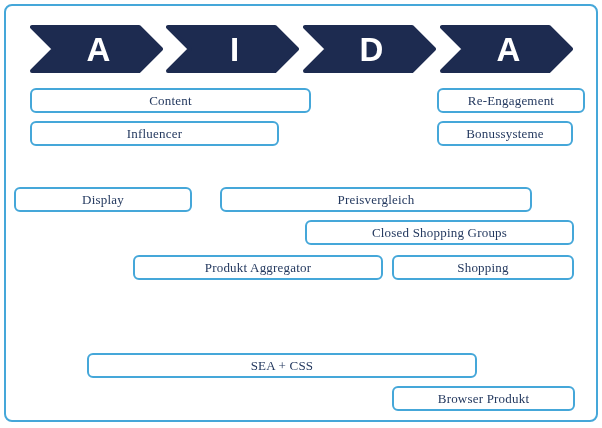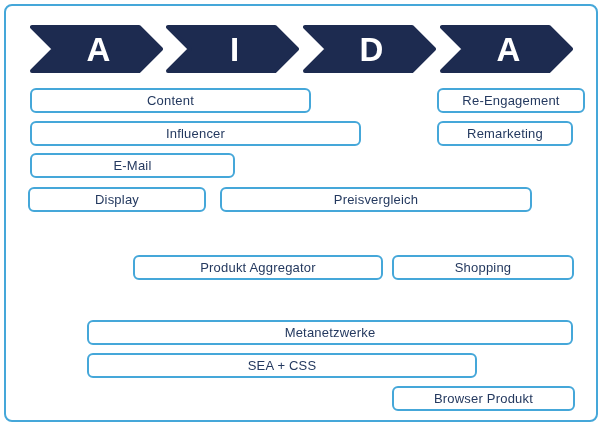--- a/index.html
+++ b/index.html
@@ -24,21 +24,21 @@
   .arrow svg{position:absolute;left:0;top:0;width:100%;height:100%;display:block;}
   .arrow-letter{
     position:absolute;left:0;top:0;width:100%;height:100%;
     display:flex;align-items:center;justify-content:center;
     color:#fff;font-size:33px;font-weight:bold;line-height:1;
     letter-spacing:0;padding-left:4px;box-sizing:border-box;
   }
   .box{
     position:absolute;height:25px;background:#fff;
     border:2px solid var(--blue);border-radius:6px;box-sizing:border-box;
-    display:flex;align-items:center;justify-content:center;
+    display:flex;align-items:center;justify-content:center;font-family:Liberation Serif, serif;
   }
   .box span{
     color:var(--text);font-size:13px;line-height:1;letter-spacing:0.2px;
     white-space:nowrap;
   }
 </style>
 </head>
 <body>
 
 <div class="canvas">
@@ -68,43 +68,40 @@
       </svg>
     <span class="arrow-letter">A</span>
   </div>
 
   <div class="box" style="left:30px;top:88px;width:281px">
     <span>Content</span>
   </div>
   <div class="box" style="left:437px;top:88px;width:148px">
     <span>Re-Engagement</span>
   </div>
-  <div class="box" style="left:30px;top:121px;width:331px">
+  <div class="box" style="left:30px;top:121px;width:249px">
     <span>Influencer</span>
   </div>
   <div class="box" style="left:437px;top:121px;width:136px">
-    <span>Remarketing</span>
+    <span>Bonussysteme</span>
   </div>
-  <div class="box" style="left:30px;top:153px;width:205px">
-    <span>E-Mail</span>
-  </div>
-  <div class="box" style="left:28px;top:187px;width:178px">
+  <div class="box" style="left:14px;top:187px;width:178px">
     <span>Display</span>
   </div>
   <div class="box" style="left:220px;top:187px;width:312px">
     <span>Preisvergleich</span>
+  </div>
+  <div class="box" style="left:305px;top:220px;width:269px">
+    <span>Closed Shopping Groups</span>
   </div>
   <div class="box" style="left:133px;top:255px;width:250px">
     <span>Produkt Aggregator</span>
   </div>
   <div class="box" style="left:392px;top:255px;width:182px">
     <span>Shopping</span>
-  </div>
-  <div class="box" style="left:87px;top:320px;width:486px">
-    <span>Metanetzwerke</span>
   </div>
   <div class="box" style="left:87px;top:353px;width:390px">
     <span>SEA + CSS</span>
   </div>
   <div class="box" style="left:392px;top:386px;width:183px">
     <span>Browser Produkt</span>
   </div>
 </div>
 
 </body></html>

